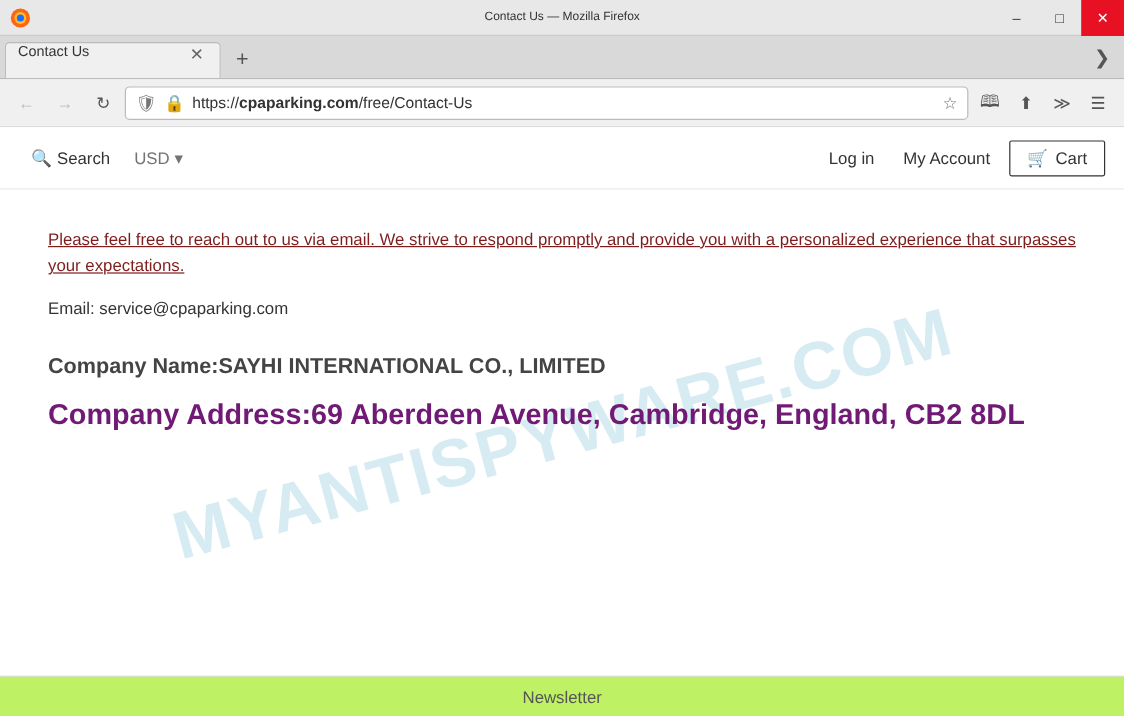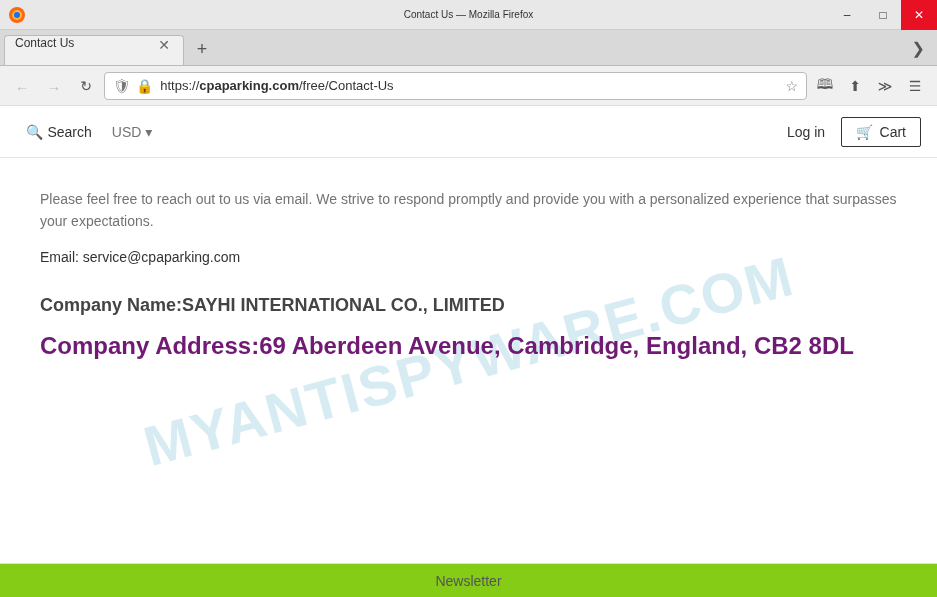--- a/index.html
+++ b/index.html
@@ -241,25 +241,26 @@
       font-size: 56px;
       font-weight: bold;
       color: rgba(173, 216, 230, 0.5);
       white-space: nowrap;
       pointer-events: none;
       z-index: 1;
       letter-spacing: 2px;
     }
     .content-text {
       font-size: 14px;
-      color: #737373;
+      color: #7f1d1d;
       line-height: 1.6;
       position: relative;
       z-index: 2;
       margin-bottom: 16px;
+      text-decoration: underline;
     }
     .email-line {
       font-size: 14px;
       color: #333;
       position: relative;
       z-index: 2;
       margin-bottom: 30px;
     }
     .company-info {
       position: relative;
@@ -272,21 +273,21 @@
       margin-bottom: 16px;
     }
     .company-address {
       font-size: 24px;
       font-weight: bold;
       color: #701a75;
     }
 
     
     .footer-bar {
-      background: #84cc16;
+      background: #bef264;
       height: 34px;
       display: flex;
       align-items: center;
       justify-content: center;
       border-top: 1px solid #ddd;
     }
     .footer-newsletter {
       font-size: 14px;
       color: #555;
     }
@@ -349,20 +350,21 @@
   <button class="search-btn">
     <span>🔍</span>
     <span>Search</span>
   </button>
   <div class="currency-selector">
     <span>USD</span>
     <span>▾</span>
   </div>
   <div class="site-toolbar-right">
     <a class="toolbar-link">Log in</a>
+    <a class="toolbar-link">My Account</a>
     <button class="cart-btn">
       <span>🛒</span>
       <span>Cart</span>
     </button>
   </div>
 </div>
 
 <div class="main-content">
   <div class="watermark">MYANTISPYWARE.COM</div>
   <p class="content-text">Please feel free to reach out to us via email. We strive to respond promptly and provide you with a personalized experience that surpasses your expectations.</p>

